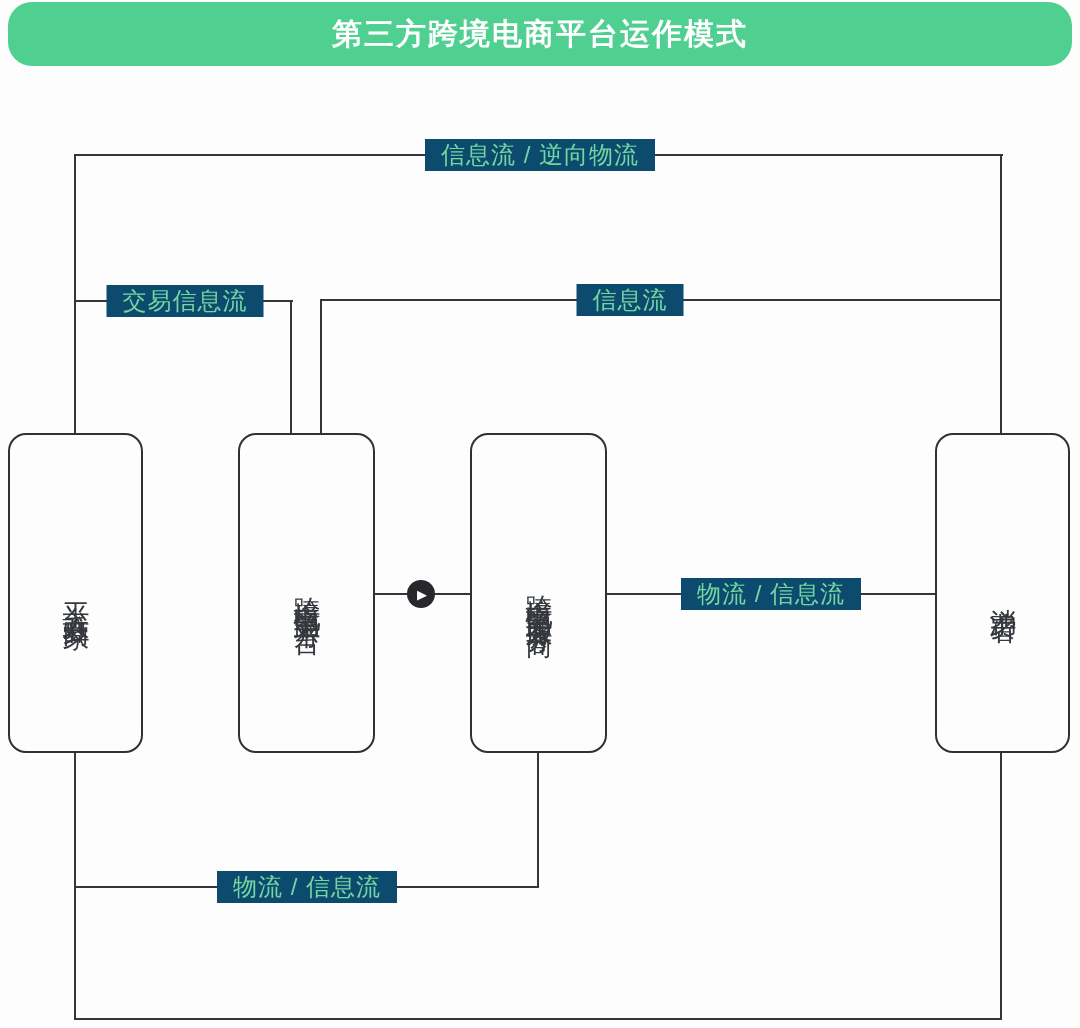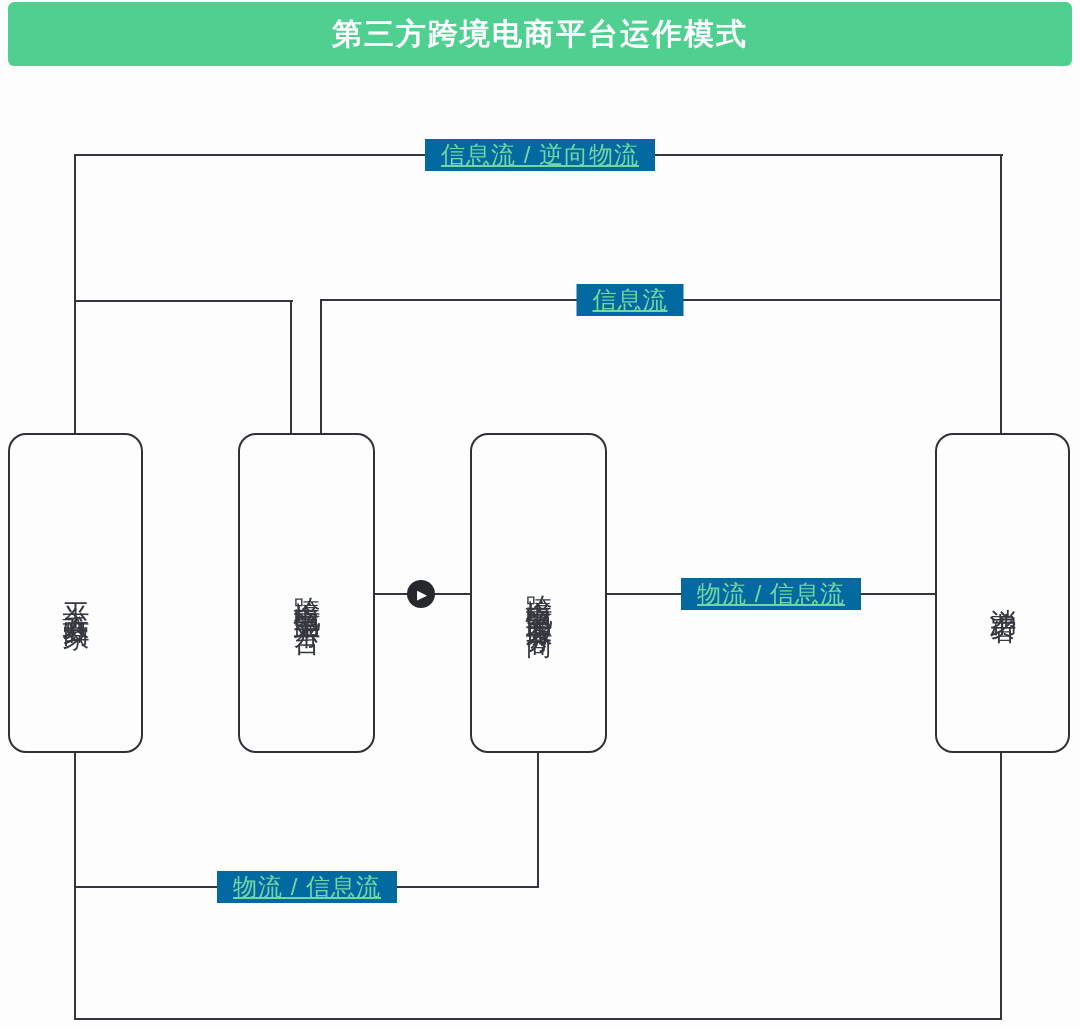--- a/index.html
+++ b/index.html
@@ -3,21 +3,21 @@
 <meta charset="utf-8">
 <style>
   html,body{margin:0;padding:0;background:#fdfdfe;}
   .canvas{
     position:relative;width:1080px;height:1028px;background:#fdfdfe;overflow:hidden;
     font-family:"Liberation Sans","DejaVu Sans",sans-serif;
   }
   
   .banner{
     position:absolute;left:8px;top:2px;width:1064px;height:64px;
-    background:#4fd091;border-radius:6px;
+    background:#4fd091;border-radius:24px;
     display:flex;align-items:center;justify-content:center;
   }
   .banner-title{
     color:#ffffff;font-size:30px;font-weight:bold;letter-spacing:2px;
   }
   
   .hline{position:absolute;height:2px;background:#33363b;}
   .vline{position:absolute;width:2px;background:#33363b;}
   
   .node{
@@ -25,22 +25,22 @@
     border:2px solid #2e3136;border-radius:18px;background:#fdfdfe;
     display:flex;align-items:center;justify-content:center;z-index:4;
   }
   .node-text{
     writing-mode:vertical-rl;text-orientation:upright;
     font-size:27px;letter-spacing:4px;color:#35383d;line-height:1;
   }
   
   .edge-label{
     position:absolute;transform:translate(-50%,-50%);
-    background:#0369a1;color:#74d6a2;font-size:24px;letter-spacing:1px;
-    padding:0 16px;white-space:nowrap;z-index:5;line-height:32px;text-decoration:underline;
+    background:#0c4a6e;color:#74d6a2;font-size:24px;letter-spacing:1px;
+    padding:0 16px;white-space:nowrap;z-index:5;line-height:32px;
   }
   
   .play-circle{
     position:absolute;left:407px;top:580px;width:28px;height:28px;
     border-radius:50%;background:#26282c;z-index:6;
     display:flex;align-items:center;justify-content:center;
   }
   .play-glyph{
     color:#ffffff;font-size:13px;line-height:1;padding-left:2px;
     font-family:"DejaVu Sans",sans-serif;
@@ -83,20 +83,21 @@
     <span class="node-text">跨境电商第三方平台</span>
   </div>
   <div class="node" style="left:470px;width:133px;">
     <span class="node-text">跨境电商第三方服务商</span>
   </div>
   <div class="node" style="left:935px;">
     <span class="node-text">消费者</span>
   </div>
 
   <div class="edge-label" style="left:540px;top:155px;">信息流 / 逆向物流</div>
+  <div class="edge-label" style="left:185px;top:301px;">交易信息流</div>
   <div class="edge-label" style="left:630px;top:300px;">信息流</div>
   <div class="edge-label" style="left:771px;top:594px;">物流 / 信息流</div>
   <div class="edge-label" style="left:307px;top:887px;">物流 / 信息流</div>
 
   <div class="play-circle">
     <span class="play-glyph">▶</span>
   </div>
 
 </div>
 

